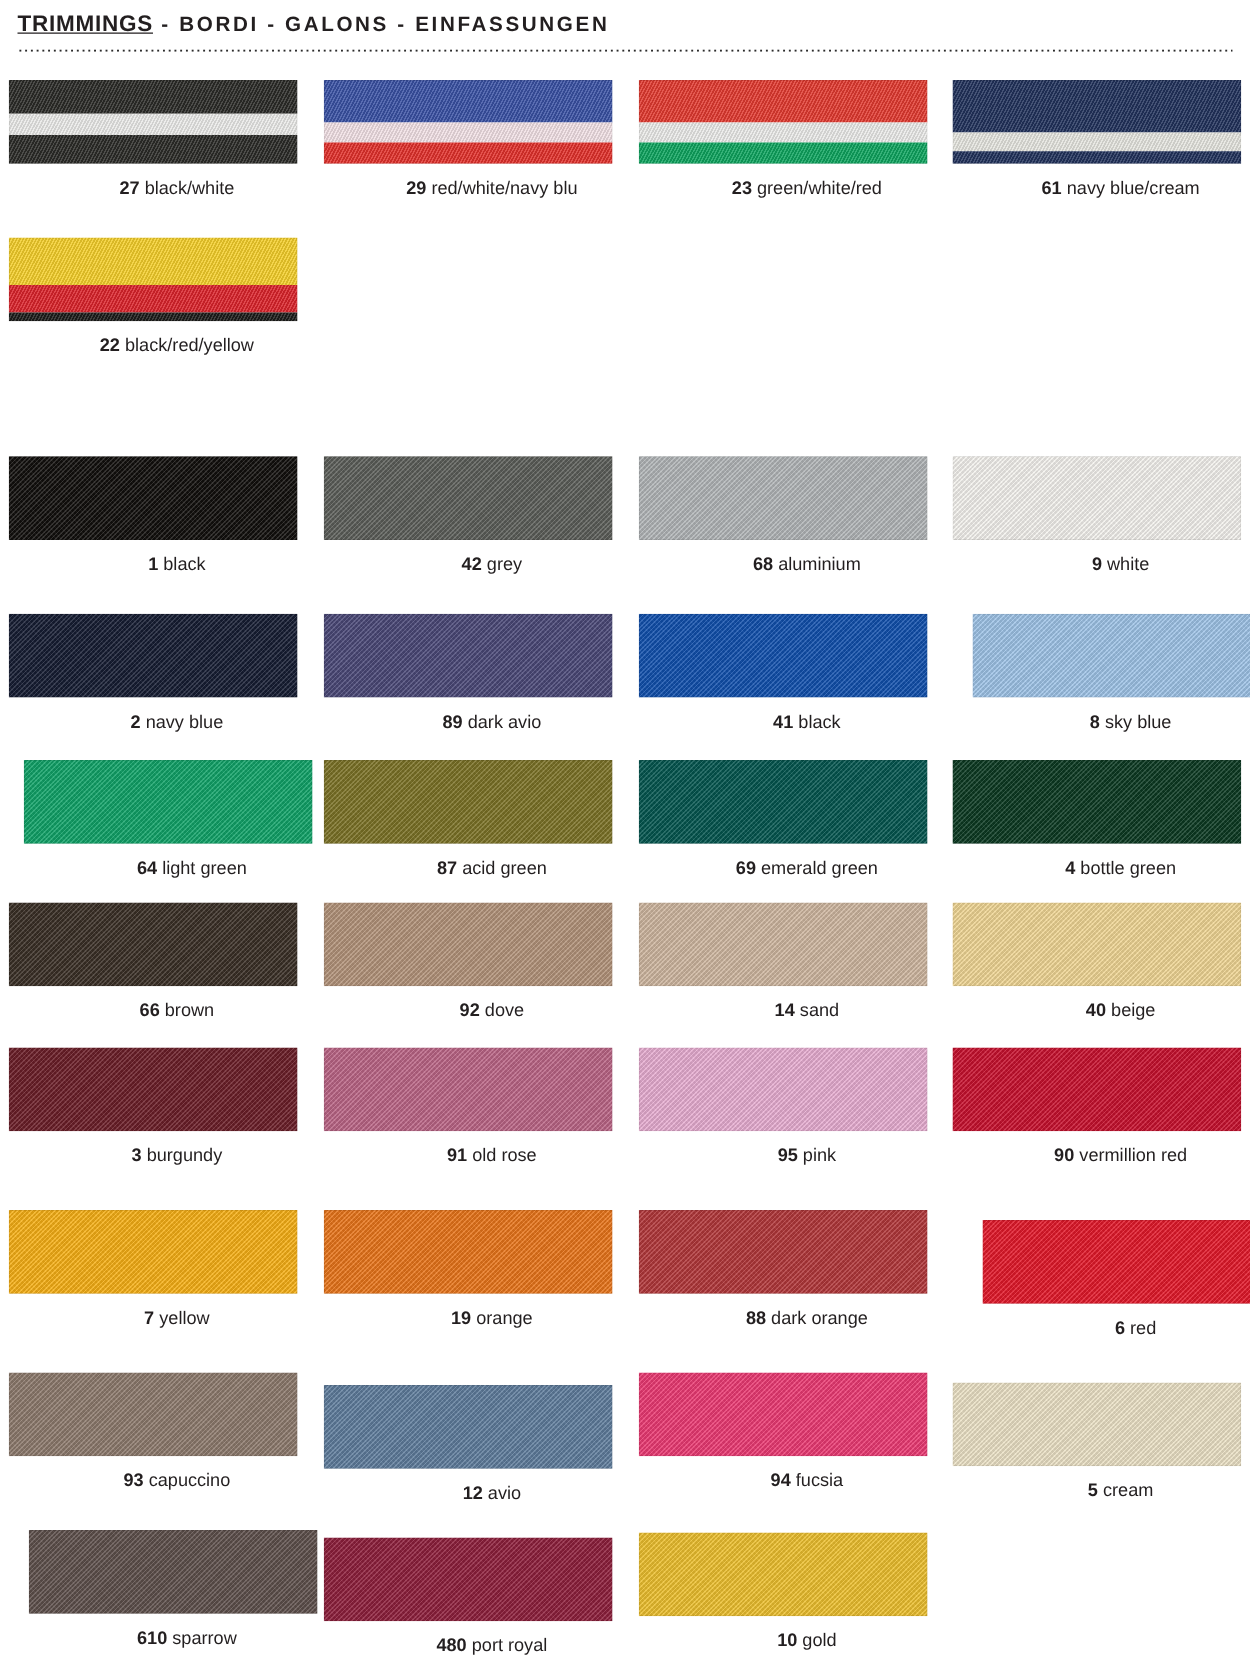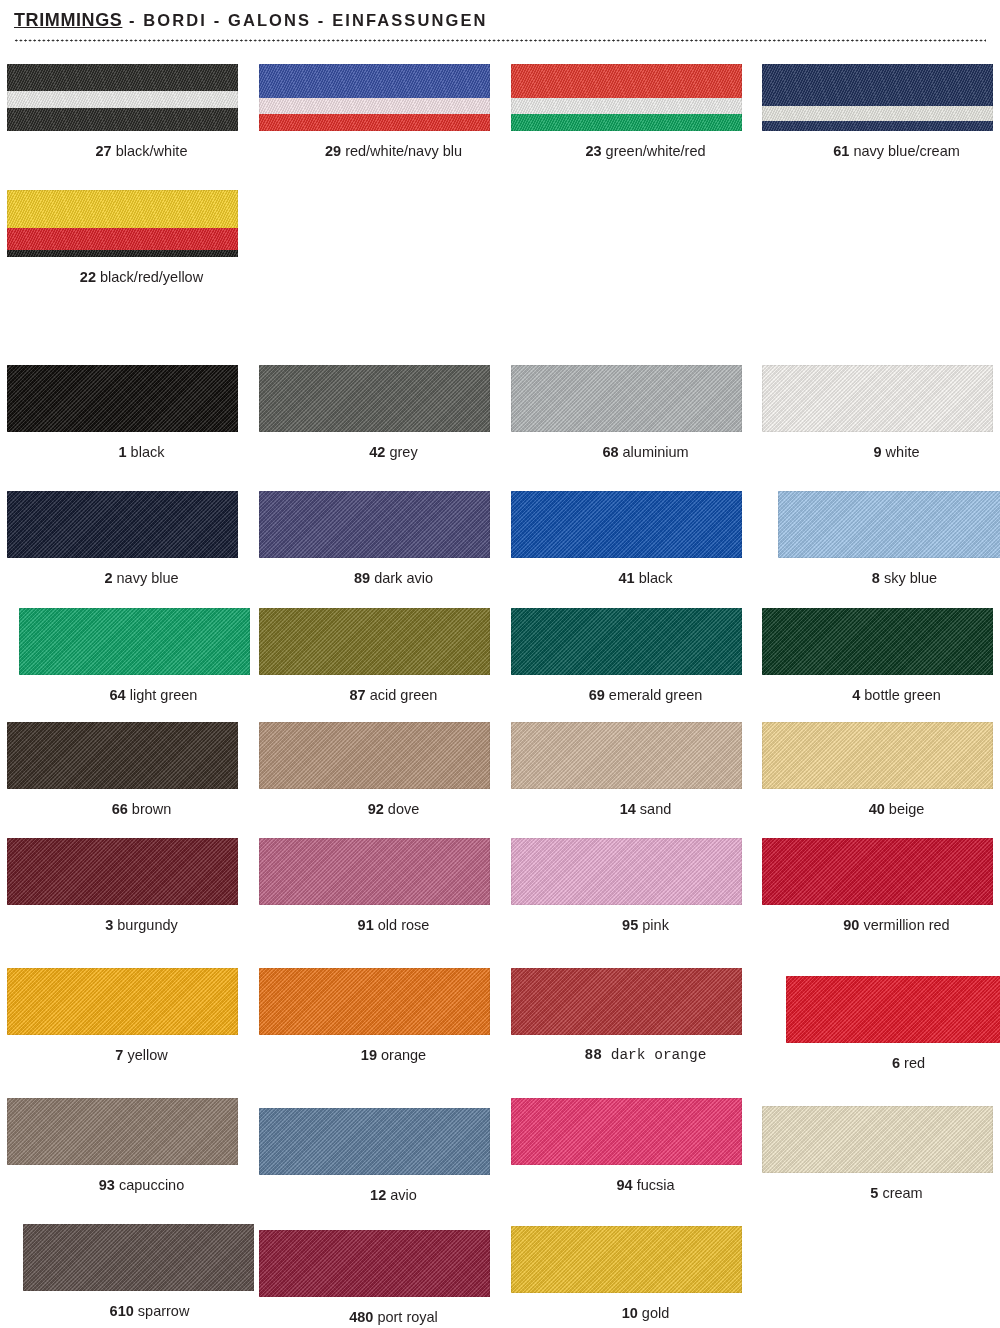--- a/index.html
+++ b/index.html
@@ -403,21 +403,21 @@
       </div>
       <div class="swatch-cell" style="left: 259px; top: 968px;">
         <div class="swatch">
           <div class="band" style="background: rgb(233, 117, 26); height: 100%;">
             <div class="weave"></div>
           </div>
           <div class="swatch-outline"></div>
         </div>
         <div class="caption"><span class="code">19</span><span class="nm"> orange</span></div>
       </div>
-      <div class="swatch-cell" style="left: 511px; top: 968px; font-family: Liberation Mono, monospace;">
+      <div class="swatch-cell" style="left: 511px; top: 968px;">
         <div class="swatch">
           <div class="band" style="background: rgb(178, 55, 58); height: 100%;">
             <div class="weave"></div>
           </div>
           <div class="swatch-outline"></div>
         </div>
         <div class="caption"><span class="code">88</span><span class="nm"> dark orange</span></div>
       </div>
       <div class="swatch-cell" style="left: 762px; top: 976px; padding-left: 24px;">
         <div class="swatch">

